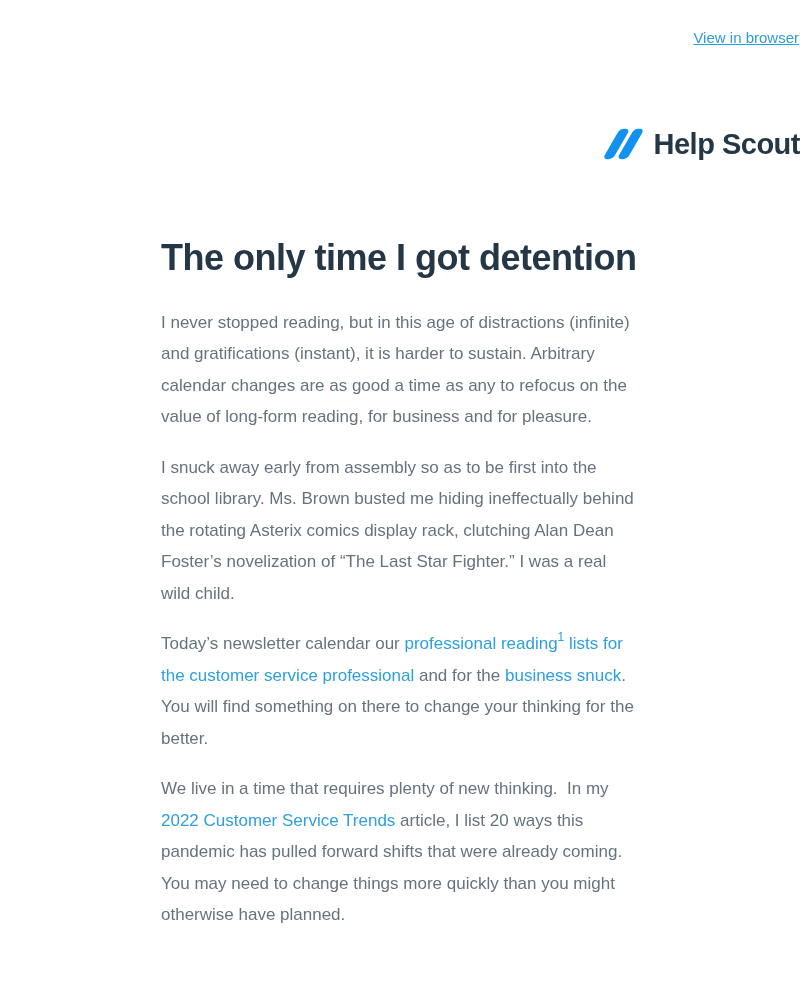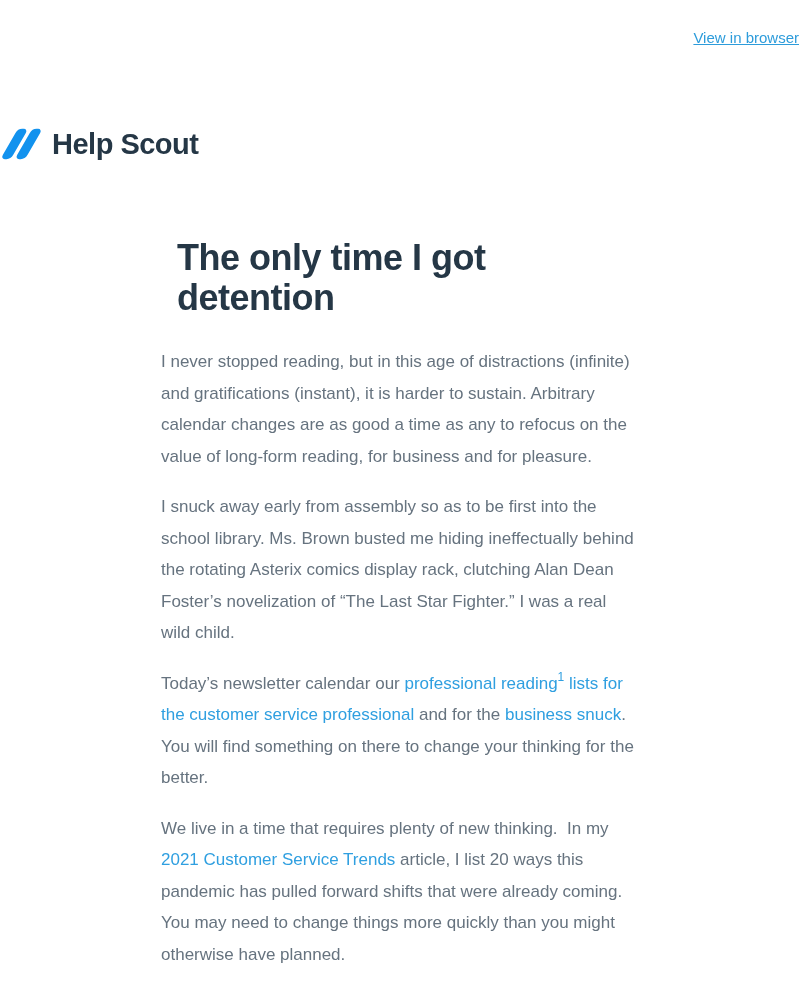--- a/index.html
+++ b/index.html
@@ -21,38 +21,38 @@
     font-size: 15px;
     color: #2d9cdb;
     text-decoration: underline;
     cursor: pointer;
     margin-left: 32px;
   }
 
   .logo-row {
     margin-top: 77px;
     display: flex;
-    justify-content: flex-start;
+    justify-content: flex-end;
     align-items: center;
     gap: 9px;
   }
   .logo-mark svg { width: 43px; height: 40px; display: block; }
   .logo-text {
     font-size: 29px;
     font-weight: 700;
     color: #253746;
     letter-spacing: -0.5px;
   }
 
   .content {
     width: 478px;
     margin: 0 auto;
   }
   h1.article-title {
-    margin: 74px 0 29px 16px;
+    margin: 74px 0 29px 0;
     font-size: 36px;
     line-height: 1.1;
     font-weight: 700;
     color: #253746;
     letter-spacing: -0.5px;
   }
   .article-body p {
     margin: 0 0 19px 0;
     font-size: 17px;
     line-height: 31.5px;
@@ -93,17 +93,17 @@
     <span class="logo-text">Help Scout</span>
   </div>
 
   <div class="content">
     <h1 class="article-title">The only time I got detention</h1>
 
     <div class="article-body" id="article-body">
         <p><span>I never stopped reading, but in this age of distractions (infinite) and gratifications (instant), it is harder to sustain. Arbitrary calendar changes are as good a time as any to refocus on the value of long-form reading, for business and for pleasure.</span></p>
         <p><span>I snuck away early from assembly so as to be first into the school library. Ms. Brown busted me hiding ineffectually behind the rotating Asterix comics display rack, clutching Alan Dean Foster’s novelization of “The Last Star Fighter.” I was a real wild child.</span></p>
         <p><span>Today’s newsletter calendar our </span><a href="#" class="body-link">professional reading</a><sup class="fn">1</sup><a href="#" class="body-link"> lists for the customer service professional</a><span> and for the </span><a href="#" class="body-link">business snuck</a><span>. You will find something on there to change your thinking for the better.</span></p>
-        <p><span>We live in a time that requires plenty of new thinking.&nbsp; In my </span><a href="#" class="body-link">2021 Customer Service Trends</a><span> article, I list 20 ways this pandemic has pulled forward shifts that were already coming. You may need to change things more quickly than you might otherwise have planned.</span></p>
+        <p><span>We live in a time that requires plenty of new thinking.&nbsp; In my </span><a href="#" class="body-link">2022 Customer Service Trends</a><span> article, I list 20 ways this pandemic has pulled forward shifts that were already coming. You may need to change things more quickly than you might otherwise have planned.</span></p>
       </div>
   </div>
 
 </div>
 
 </body></html>

